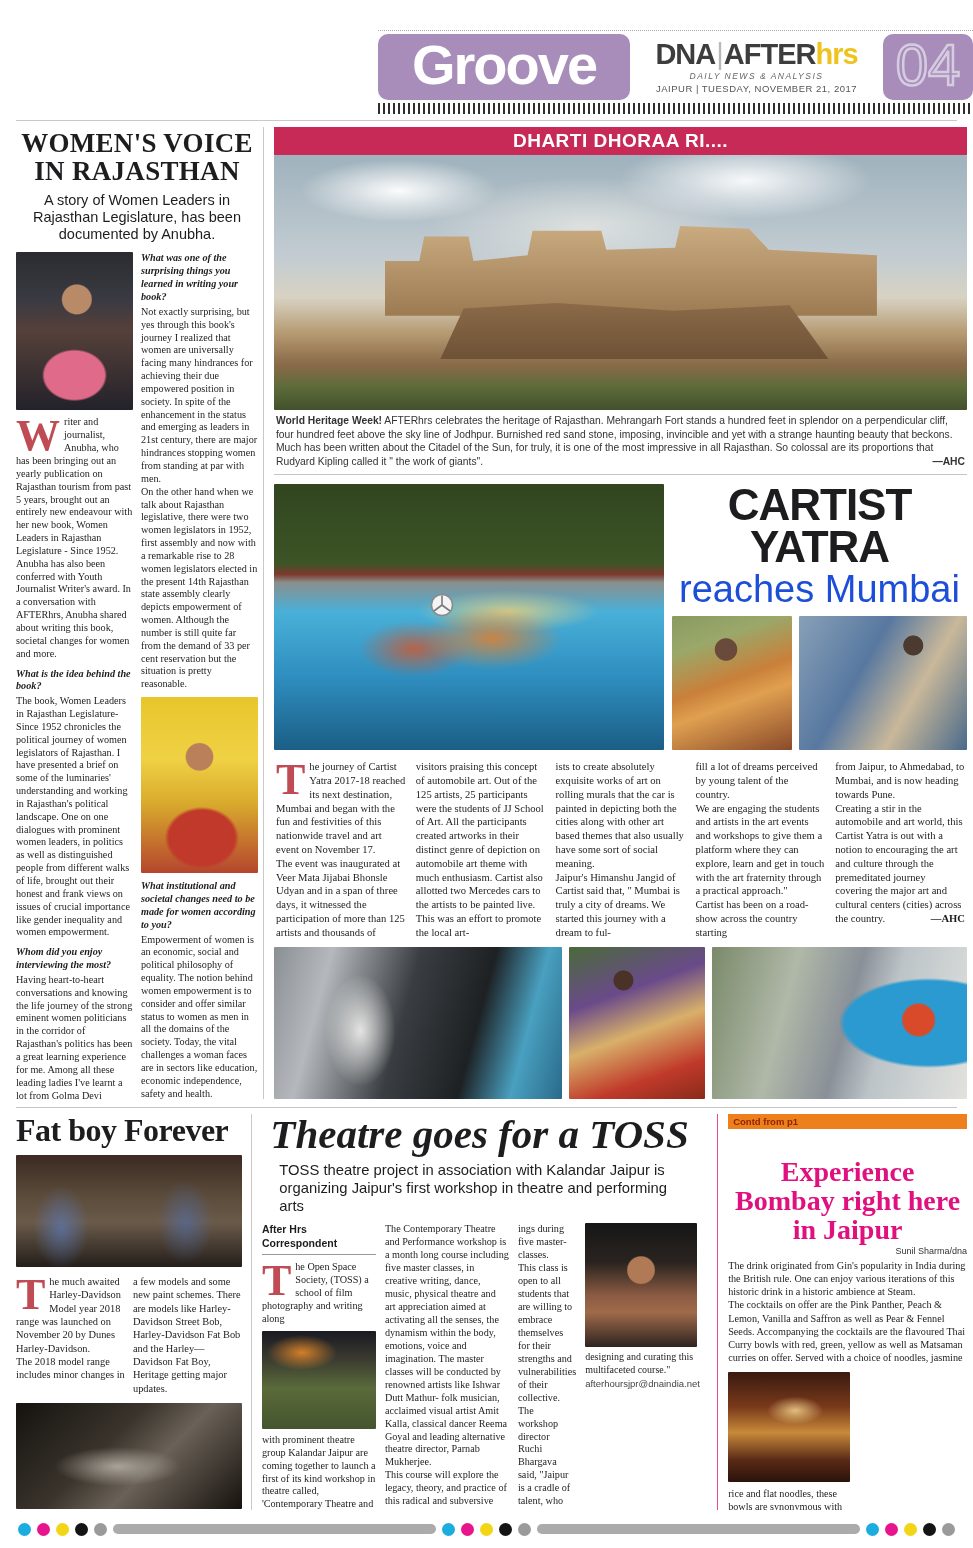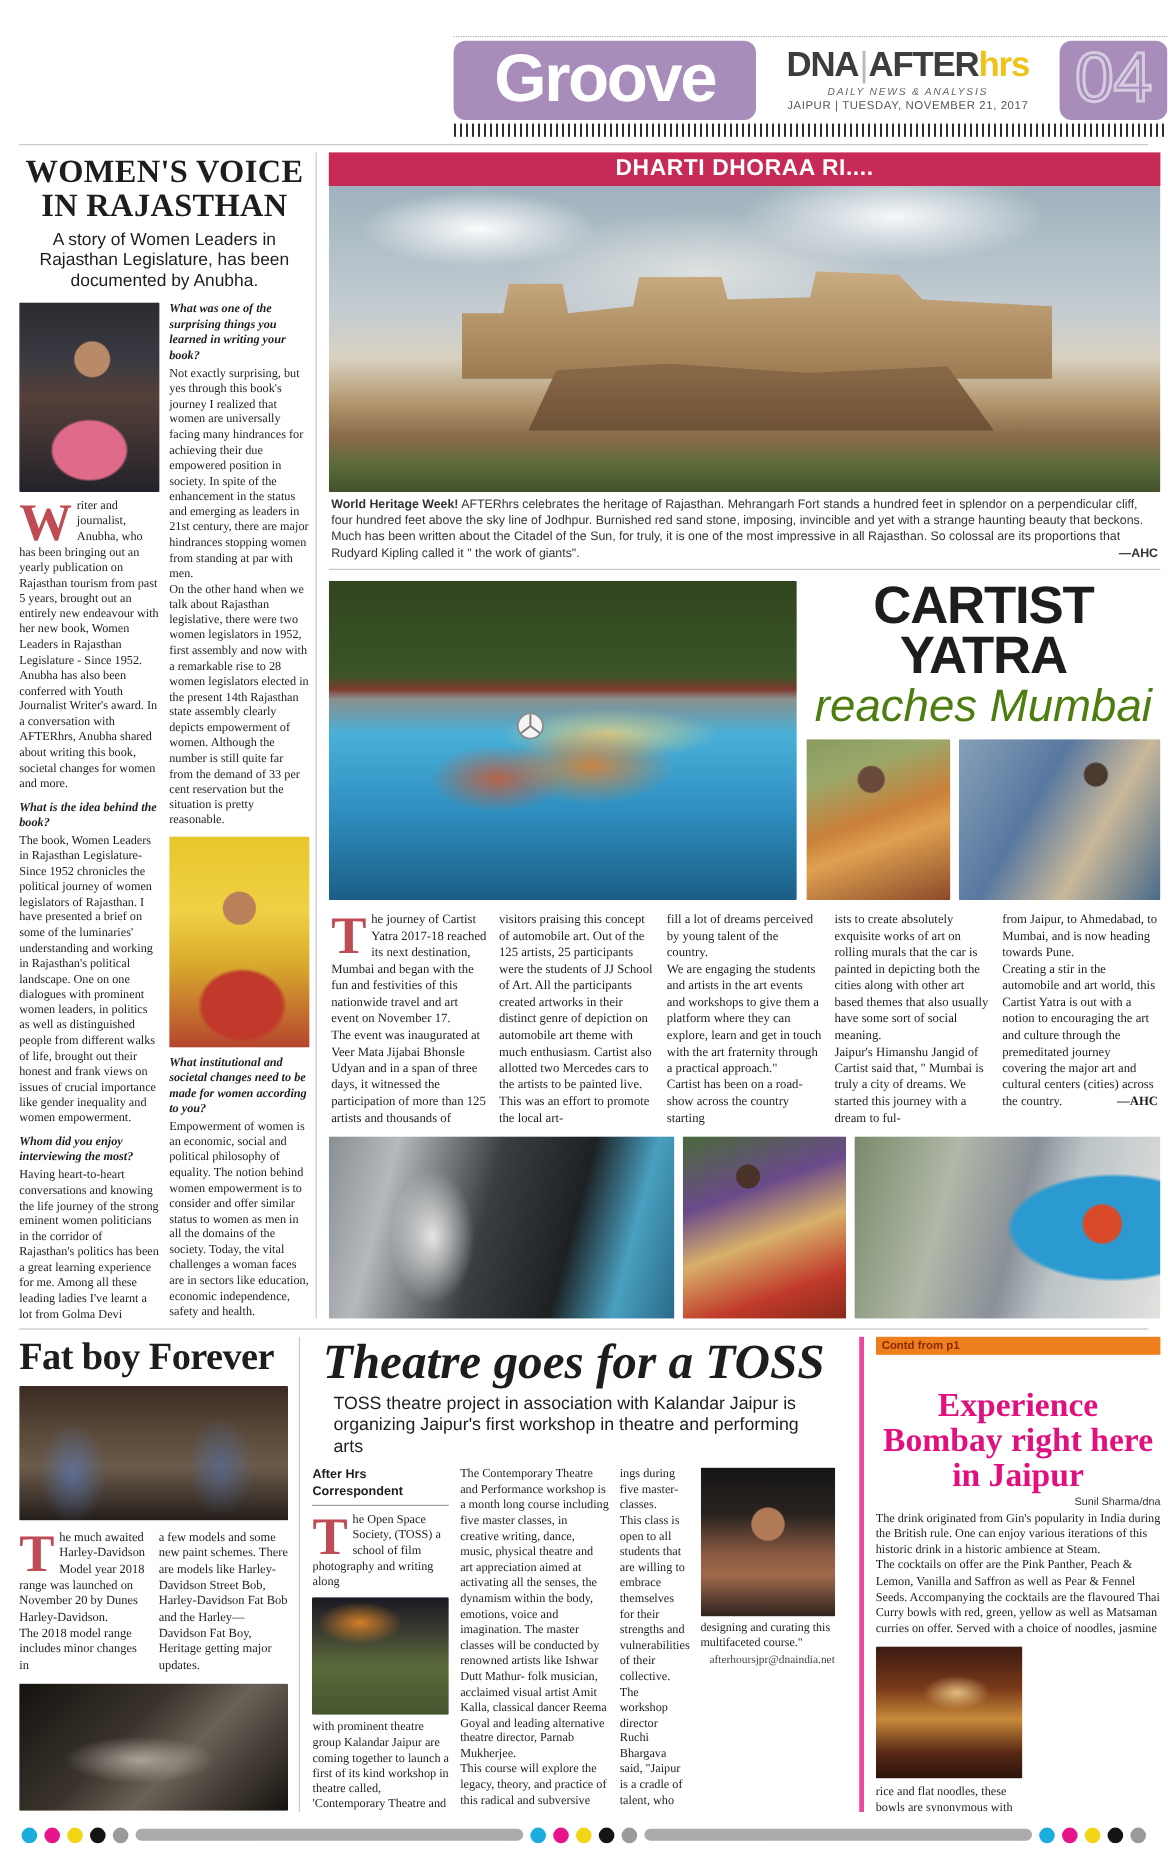--- a/index.html
+++ b/index.html
@@ -25,21 +25,21 @@
   .ticker { margin-left:378px; height:11px; margin-top:3px;
     background:repeating-linear-gradient(90deg,#2e2e2e 0 2px,#fff 2px 5px); }
   .rule-top { border-top:1px solid #c9c9c9; margin:6px 16px 0 16px; }
 
   
   .ph { position:relative; overflow:hidden; background:#ddd; border-radius:1px; }
   .dropcap { float:left; font-weight:bold; color:#bf4b55; font-size:44px; line-height:.8; padding:2px 4px 0 0; }
   .q { font-weight:bold; font-style:italic; margin:7px 0 2px; }
   .pre { white-space:pre-line; }
   .credit { float:right; font-weight:bold; }
-  .email { display:block; text-align:right; font-family:Liberation Serif, serif; font-size:9.5px; color:#444; margin-top:2px; }
+  .email { display:block; text-align:right; font-family:Liberation Sans, sans-serif; font-size:9.5px; color:#444; margin-top:2px; }
 
   
   .main { display:flex; gap:10px; padding:6px 6px 0 16px; height:978px; overflow:hidden; }
   .left-col { width:248px; border-right:1px solid #c9c9c9; padding-right:5px; }
   .wv-headline { font-size:27px; line-height:1.04; text-align:center; letter-spacing:.3px; margin-top:2px; }
   .wv-standfirst { font-family:"Liberation Sans",sans-serif; font-size:14.5px; line-height:1.18; text-align:center; margin:7px 2px 9px; }
   .wv-cols { display:flex; gap:8px; font-size:10.2px; line-height:1.26; }
   .wv-col { flex:1; }
   .ph-anubha { height:158px; margin-bottom:6px;
     background:radial-gradient(circle 26px at 52% 30%,#b98a68 0 55%,transparent 60%),
@@ -70,21 +70,21 @@
 
   .cartist-top { display:flex; gap:8px; margin-top:9px; }
   .ph-car { width:390px; height:266px;
     background:radial-gradient(ellipse 100px 45px at 56% 58%,rgba(224,128,48,.85),transparent 70%),
     radial-gradient(ellipse 80px 40px at 36% 62%,rgba(212,85,42,.8),transparent 70%),
     radial-gradient(ellipse 130px 30px at 60% 48%,rgba(240,210,122,.8),transparent 70%),
     linear-gradient(180deg,#31451f 0%,#3c5426 30%,#7e3a2e 34%,#8a8f8d 37%,#49b0d8 48%,#2f8fc0 72%,#1b5e86 100%); }
   .merc-badge { position:absolute; left:40%; top:41%; width:24px; height:24px; }
   .cartist-right { flex:1; display:flex; flex-direction:column; }
   .cartist-h1 { font-family:"Liberation Sans",sans-serif; font-weight:800; font-size:44px; line-height:.95; letter-spacing:-1px; text-align:center; }
-  .cartist-h2 { font-family:"Liberation Sans",sans-serif; font-weight:normal; font-size:38px; color:#4d7c0f; text-align:center; line-height:1; margin-top:2px;font-style:italic; }
+  .cartist-h2 { font-family:"Liberation Sans",sans-serif; font-weight:normal; font-size:38px; color:#1d4ed8; text-align:center; line-height:1; margin-top:2px; }
   .cartist-right-photos { display:flex; gap:7px; flex:1; margin-top:8px; }
   .ph-artist1 { width:120px;
     background:radial-gradient(circle 18px at 45% 25%,#6a4a3a 0 60%,transparent 65%),
     linear-gradient(160deg,#8a9a60 0%,#9aa86a 22%,#c9803a 48%,#e0a050 62%,#8a4a2a 100%); }
   .ph-artist2 { flex:1;
     background:radial-gradient(circle 16px at 68% 22%,#4a3a30 0 60%,transparent 65%),
     linear-gradient(120deg,#88a0b8 0%,#5878a0 38%,#c9b89a 66%,#4a6a8a 100%); }
   .cartist-body { display:flex; gap:10px; margin:10px 2px 8px; font-size:10.6px; line-height:1.3; }
   .cartist-col { flex:1; }
   .cartist-strip { display:flex; gap:7px; height:176px; }
@@ -108,21 +108,21 @@
   .ph-harley-group { height:112px; margin:9px 0 8px;
     background:radial-gradient(ellipse 40px 60px at 20% 65%,rgba(90,120,180,.7),transparent 70%),
     radial-gradient(ellipse 40px 60px at 75% 60%,rgba(80,110,170,.6),transparent 70%),
     linear-gradient(180deg,#3a2a22 0%,#5a4a3a 35%,#6a5a4a 60%,#241e1a 100%); }
   .fatboy-cols { display:flex; gap:8px; font-size:10.4px; line-height:1.28; }
   .fatboy-col { flex:1; }
   .ph-harley-bike { height:106px; margin-top:8px;
     background:radial-gradient(ellipse 90px 28px at 45% 60%,rgba(190,185,175,.8),transparent 70%),
     linear-gradient(135deg,#15120f 0%,#3a342c 40%,#6a6258 60%,#17120e 100%); }
 
-  .toss { flex:1; border-right:4px solid #ec4899; padding-right:20px; }
+  .toss { flex:1; border-right:1px solid #ec4899; padding-right:20px; }
   .toss-headline { font-style:italic; font-weight:bold; font-size:41px; text-align:center; line-height:1; }
   .toss-standfirst { font-family:"Liberation Sans",sans-serif; font-size:14.8px; line-height:1.2; text-align:left; margin:7px auto 8px; width:92%; }
   .toss-body { display:flex; gap:9px; font-size:10.2px; line-height:1.27; }
   .toss-col1 { width:114px; }
   .byline { font-family:"Liberation Sans",sans-serif; font-weight:bold; font-size:10.5px; border-bottom:1px solid #999; padding-bottom:4px; margin-bottom:6px; }
   .ph-toss-night { height:98px; margin:5px 0;
     background:radial-gradient(ellipse 50px 25px at 35% 22%,rgba(240,140,40,.85),transparent 70%),
     linear-gradient(180deg,#1a1a22 0%,#3a3a30 28%,#5a6a3a 58%,#45552e 100%); }
   .toss-col2 { width:124px; }
   .toss-col34 { flex:1; display:flex; flex-direction:column; }
@@ -225,25 +225,25 @@
           <div class="cartist-right-photos">
             <div class="ph ph-artist1"></div>
             <div class="ph ph-artist2"></div>
           </div>
         </div>
       </div>
       <div class="cartist-body">
         <div class="cartist-col"><span class="dropcap">T</span><span class="pre">he journey of Cartist Yatra 2017-18 reached its next destination, Mumbai and began with the fun and festivities of this nationwide travel and art event on November 17.
 The event was inaugurated at Veer Mata Jijabai Bhonsle Udyan and in a span of three days, it witnessed the participation of more than 125 artists and thousands of</span></div>
         <div class="cartist-col pre">visitors praising this concept of automobile art. Out of the 125 artists, 25 participants were the students of JJ School of Art. All the participants created artworks in their distinct genre of depiction on automobile art theme with much enthusiasm. Cartist also allotted two Mercedes cars to the artists to be painted live. This was an effort to promote the local art-</div>
+        <div class="cartist-col pre">ists to create absolutely exquisite works of art on rolling murals that the car is painted in depicting both the cities along with other art based themes that also usually have some sort of social meaning.
+Jaipur's Himanshu Jangid of Cartist said that, " Mumbai is truly a city of dreams. We started this journey with a dream to ful-</div>
         <div class="cartist-col pre">fill a lot of dreams perceived by young talent of the country.
 We are engaging the students and artists in the art events and workshops to give them a platform where they can explore, learn and get in touch with the art fraternity through a practical approach."
 Cartist has been on a road-show across the country starting</div>
-        <div class="cartist-col pre">ists to create absolutely exquisite works of art on rolling murals that the car is painted in depicting both the cities along with other art based themes that also usually have some sort of social meaning.
-Jaipur's Himanshu Jangid of Cartist said that, " Mumbai is truly a city of dreams. We started this journey with a dream to ful-</div>
         <div class="cartist-col"><span class="pre">from Jaipur, to Ahmedabad, to Mumbai, and is now heading towards Pune.
 Creating a stir in the automobile and art world, this Cartist Yatra is out with a notion to encouraging the art and culture through the premeditated journey covering the major art and cultural centers (cities) across the country.</span> <span class="credit">—AHC</span></div>
       </div>
       <div class="cartist-strip">
         <div class="ph ph-strip1"></div>
         <div class="ph ph-strip2"></div>
         <div class="ph ph-strip3"></div>
       </div>
     </section>
   </div>

